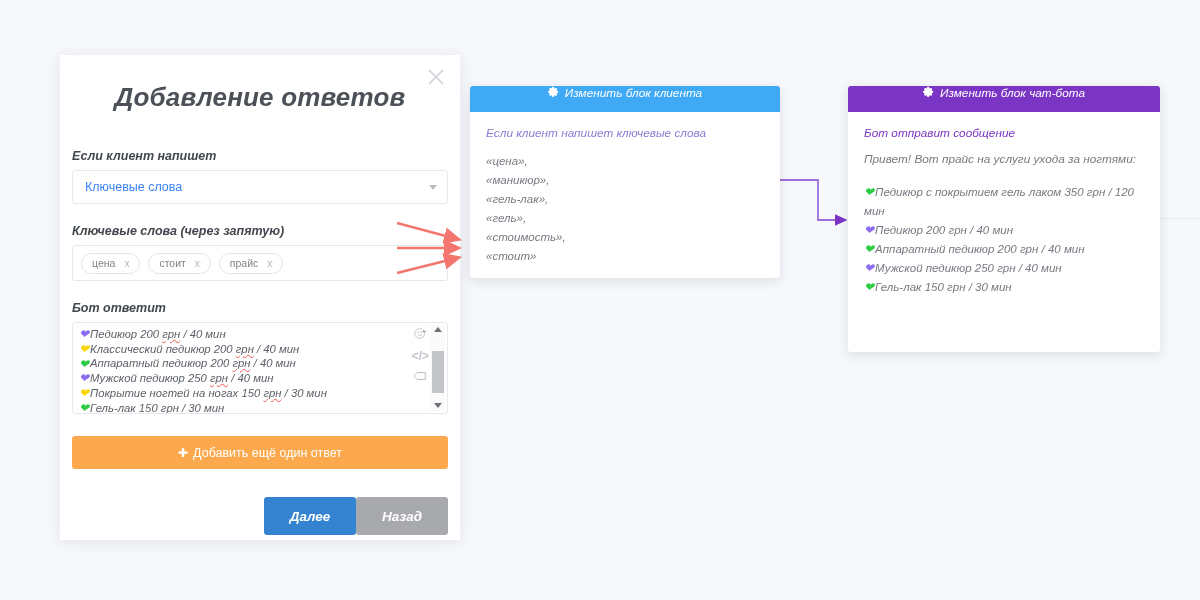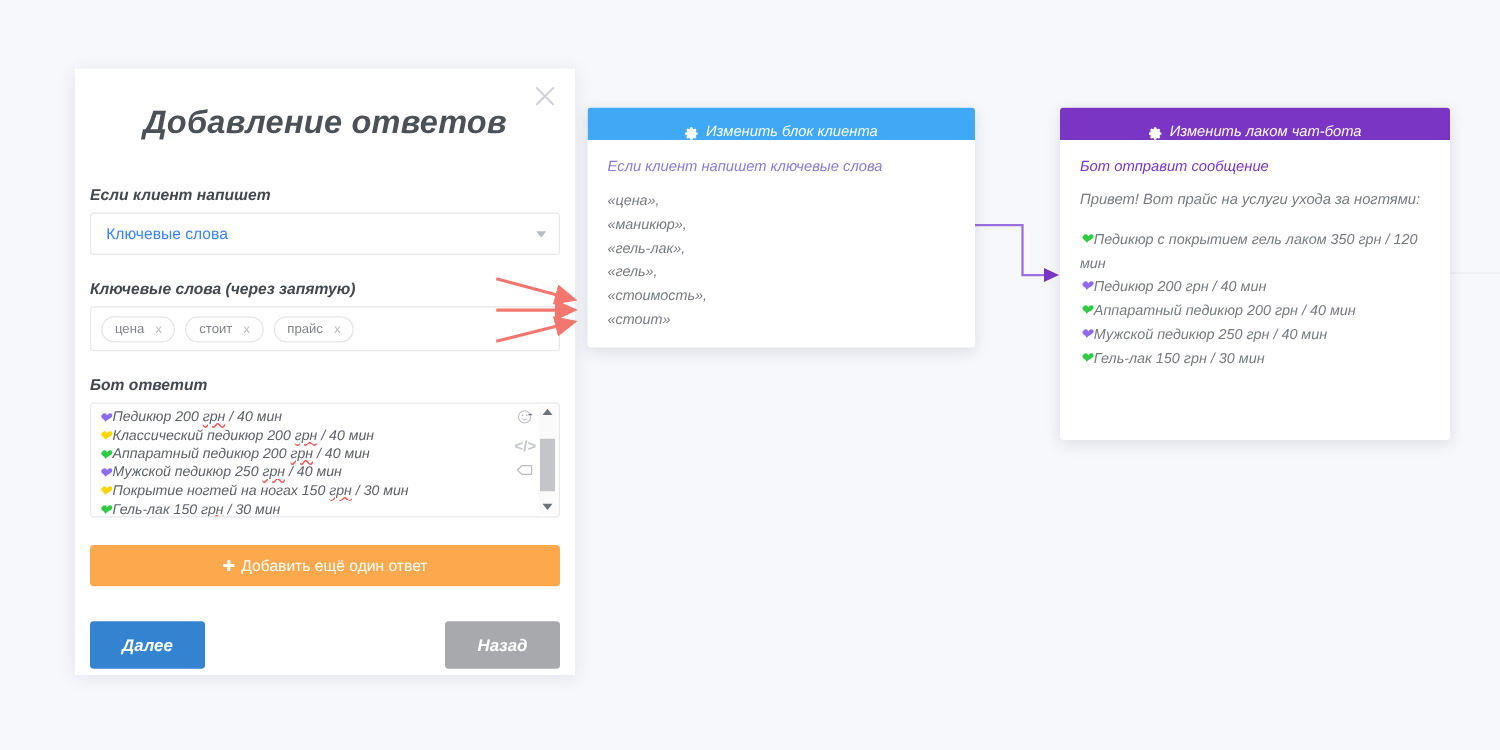--- a/index.html
+++ b/index.html
@@ -137,42 +137,42 @@
   .btn-add {
     display: block; width: 100%; height: 33px;
     background: #f9a council; 
     background: #fca94d;
     border: none; border-radius: 3px;
     color: #ffffff; font-size: 12.5px;
     cursor: pointer;
     margin-bottom: 28px;
   }
   .btn-add .plus { font-size: 12px; margin-right: 5px; }
-  .btn-row { display: flex; justify-content: space-between; gap: 12px; }
+  .btn-row { display: flex; justify-content: flex-end; }
   .btn {
     width: 92px; height: 38px;
     border: none; border-radius: 3px;
     color: #fff; font-size: 13.5px;
     font-style: italic; font-weight: bold;
     cursor: pointer;
   }
   .btn-next { background: #3383d1; }
   .btn-back { background: #a7a9ac; }
 
   
   .card {
     position: absolute;
     background: #fff;
     border-radius: 3px;
     box-shadow: 0 3px 12px rgba(40,50,80,.13);
     overflow: hidden;
   }
   .card-head {
     height: 26px;
-    display: flex; align-items: flex-end; justify-content: center;
+    display: flex; align-items: flex-start; justify-content: center;
     gap: 6px;
     color: #fff;
     font-size: 11.8px;
     font-style: italic;
     cursor: pointer;
   }
   .card-body { padding: 14px 16px 16px 16px; }
   .card-sub {
     font-size: 11.8px; font-style: italic;
     color: #8b7ad6; margin-bottom: 12px;
@@ -348,21 +348,21 @@
     </div>
   </div>
 
   <div class="card" id="card-bot">
     <div class="card-head">
       <span class="gear">
         <svg width="11" height="11" viewBox="0 0 16 16">
           <path fill="#fff" d="M8 5.2a2.8 2.8 0 100 5.6 2.8 2.8 0 000-5.6zm6.4 2.1l-1.3-.3a5.2 5.2 0 00-.5-1.2l.7-1.1a.5.5 0 00-.06-.6l-1.2-1.2a.5.5 0 00-.6-.06l-1.1.7a5.2 5.2 0 00-1.2-.5L8.8 1.6A.5.5 0 008.3 1.2H6.6a.5.5 0 00-.5.4l-.3 1.3a5.2 5.2 0 00-1.2.5l-1.1-.7a.5.5 0 00-.6.06L1.7 3.96a.5.5 0 00-.06.6l.7 1.1a5.2 5.2 0 00-.5 1.2l-1.3.3a.5.5 0 00-.4.5v1.7a.5.5 0 00.4.5l1.3.3c.12.42.3.82.5 1.2l-.7 1.1a.5.5 0 00.06.6l1.2 1.2a.5.5 0 00.6.06l1.1-.7c.38.2.78.38 1.2.5l.3 1.3a.5.5 0 00.5.4h1.7a.5.5 0 00.5-.4l.3-1.3c.42-.12.82-.3 1.2-.5l1.1.7a.5.5 0 00.6-.06l1.2-1.2a.5.5 0 00.06-.6l-.7-1.1c.2-.38.38-.78.5-1.2l1.3-.3a.5.5 0 00.4-.5V7.8a.5.5 0 00-.4-.5z"></path>
         </svg>
       </span>
-      <span>Изменить лаком чат-бота</span>
+      <span>Изменить блок чат-бота</span>
     </div>
     <div class="card-body">
       <div class="card-sub">Бот отправит сообщение</div>
       <div class="msg-intro">Привет! Вот прайс на услуги ухода за ногтями:</div>
       <div id="bot-items">
           <div class="card-line wrap"><span class="hrt green">❤</span><span>Педикюр с покрытием гель лаком 350 грн / 120 мин</span></div>
           <div class="card-line wrap"><span class="hrt purple">❤</span><span>Педикюр 200 грн / 40 мин</span></div>
           <div class="card-line wrap"><span class="hrt green">❤</span><span>Аппаратный педикюр 200 грн / 40 мин</span></div>
           <div class="card-line wrap"><span class="hrt purple">❤</span><span>Мужской педикюр 250 грн / 40 мин</span></div>
           <div class="card-line wrap"><span class="hrt green">❤</span><span>Гель-лак 150 грн / 30 мин</span></div>

